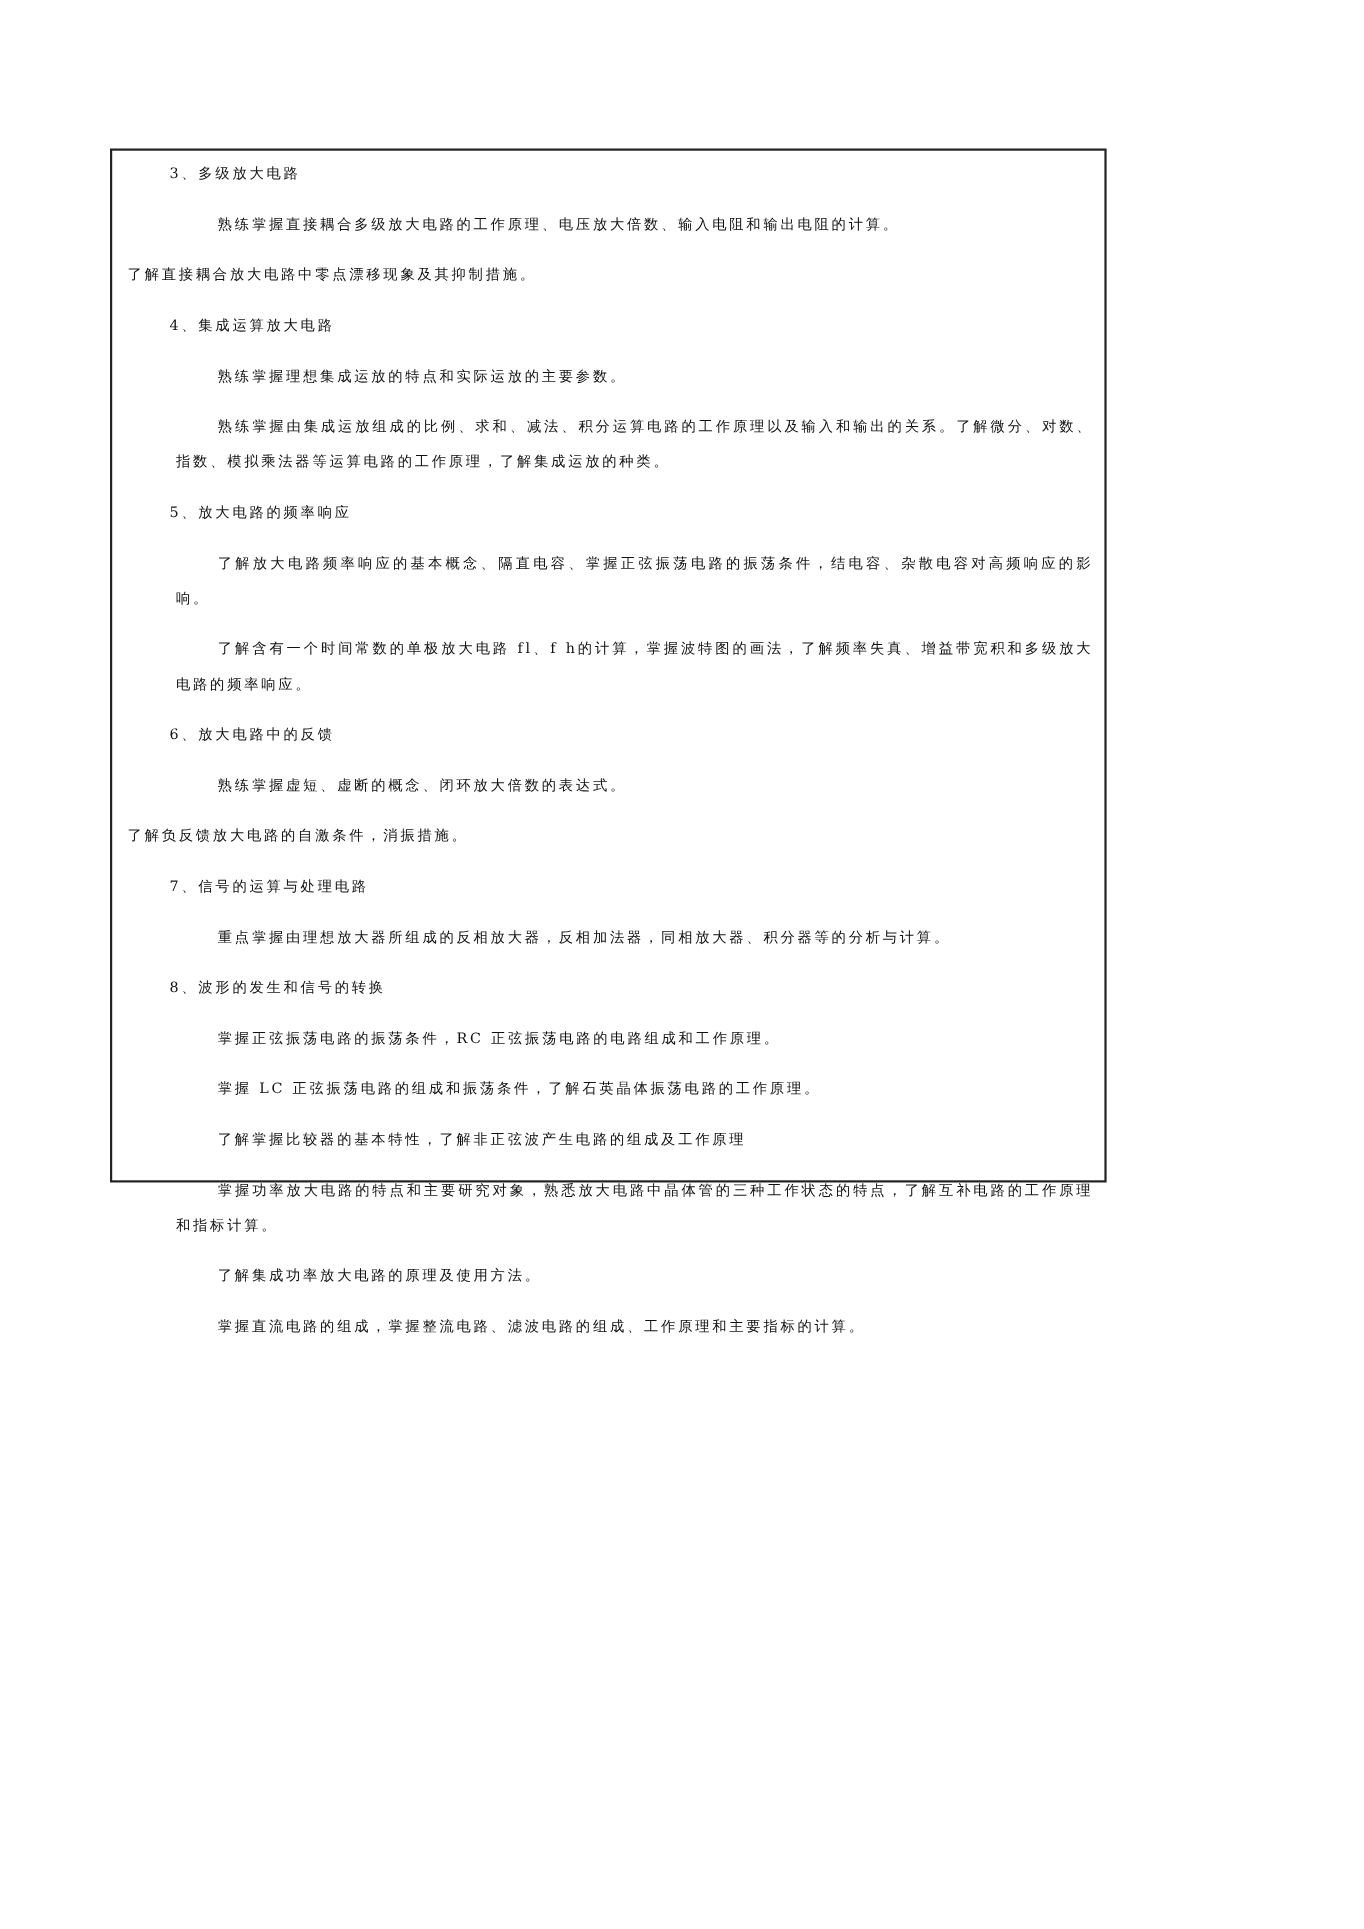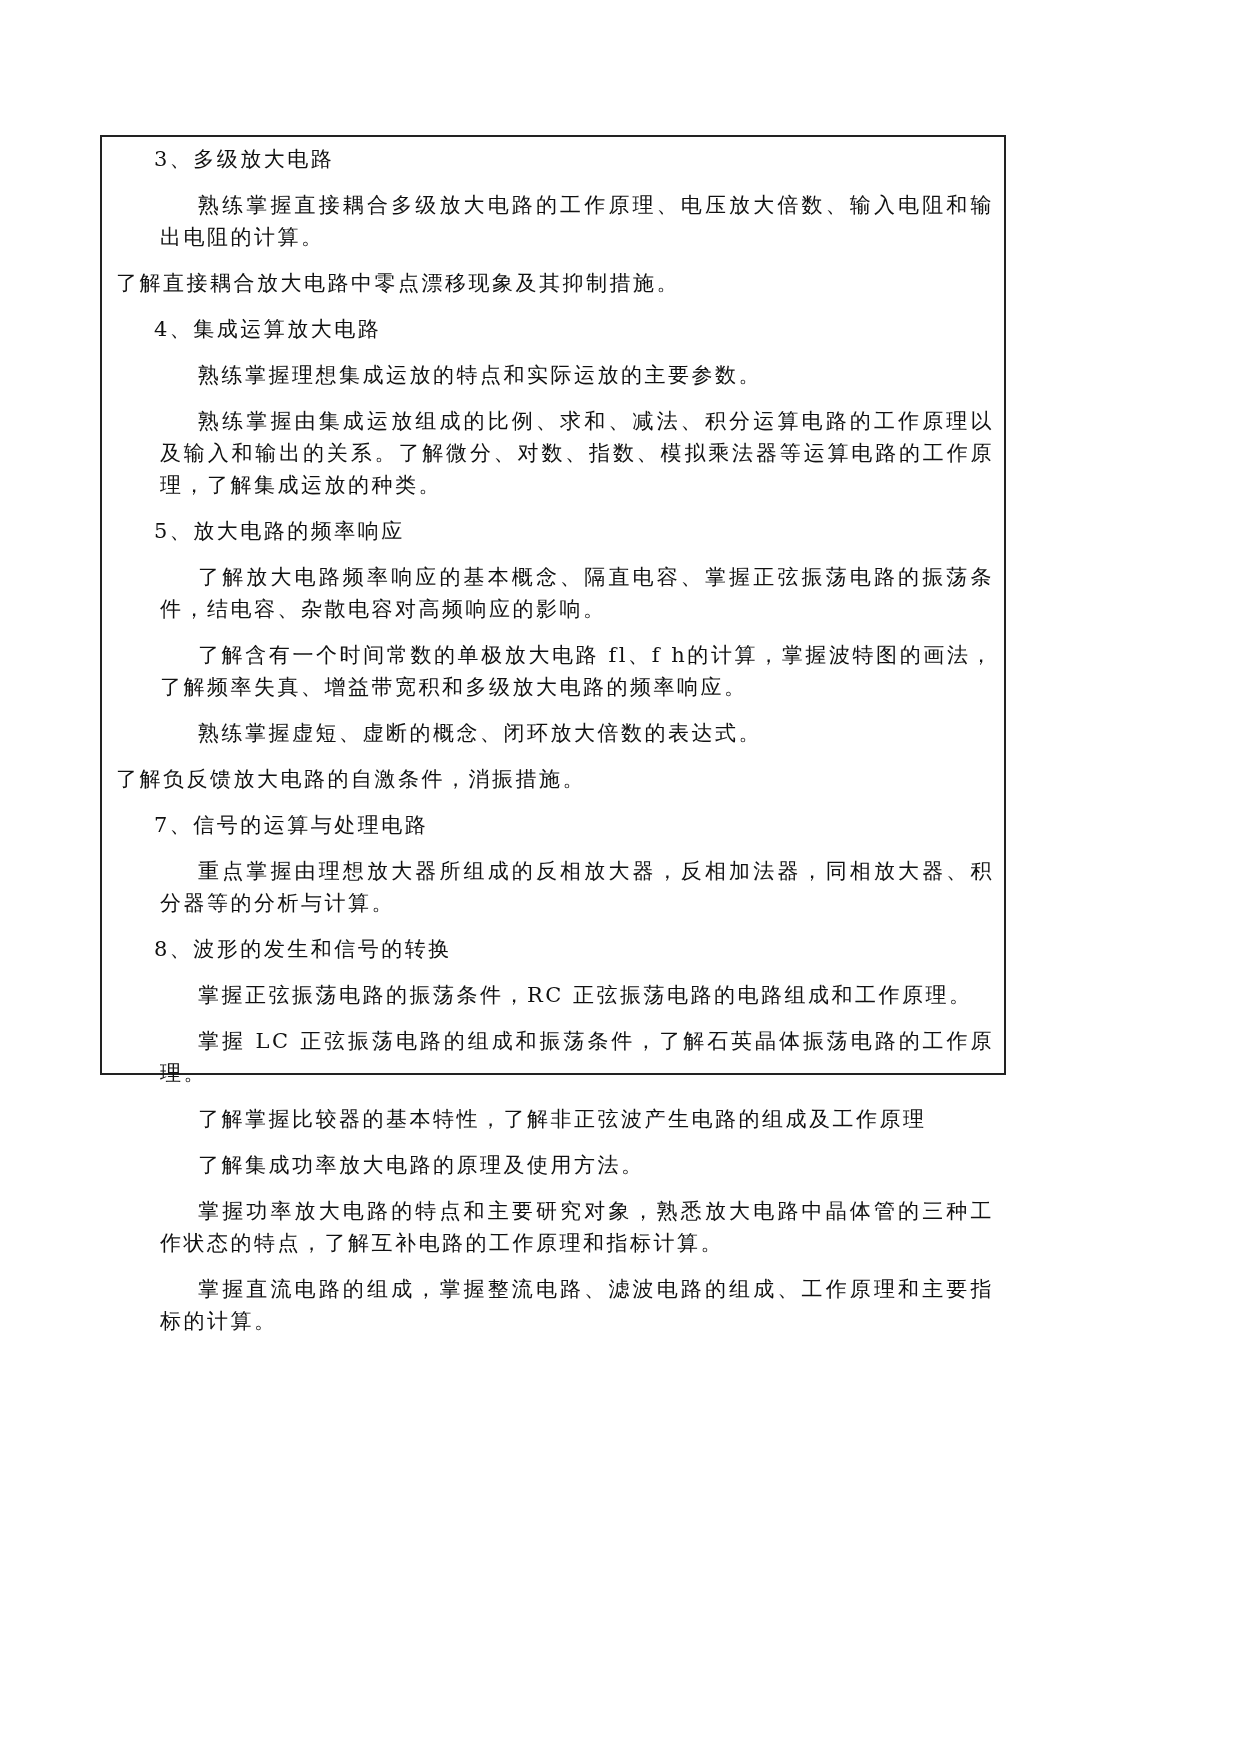--- a/index.html
+++ b/index.html
@@ -1,39 +1,40 @@
 <!DOCTYPE html>
 <html><head>
 <meta charset="utf-8">
 <style>
   html, body { margin:0; padding:0; background:#ffffff; }
   body { width:1240px; height:1754px; position:relative; font-family:"DejaVu Serif", "Liberation Serif", serif; color:#111; }
   .frame { position:absolute; left:100px; top:135px; width:906px; height:940px; border:2px solid #222; box-sizing:border-box; padding:6px 10px 0 14px; }
-  .p { font-size:21px; line-height:32px; margin:0 0 14px 0; letter-spacing:2.5px; text-align:justify; }
+  .p { font-size:13px; line-height:32px; margin:0 0 14px 0; letter-spacing:2.5px; text-align:justify; }
   .h { text-indent:38px; }
   .i { text-indent:38px;margin-left:44px; }
   .n { text-indent:0; }
 </style>
 </head>
 <body>
 
 <div class="frame">
   <p class="p h">3、多级放大电路</p>
   <p class="p i">熟练掌握直接耦合多级放大电路的工作原理、电压放大倍数、输入电阻和输出电阻的计算。</p>
   <p class="p n">了解直接耦合放大电路中零点漂移现象及其抑制措施。</p>
   <p class="p h">4、集成运算放大电路</p>
   <p class="p i">熟练掌握理想集成运放的特点和实际运放的主要参数。</p>
   <p class="p i">熟练掌握由集成运放组成的比例、求和、减法、积分运算电路的工作原理以及输入和输出的关系。了解微分、对数、指数、模拟乘法器等运算电路的工作原理，了解集成运放的种类。</p>
   <p class="p h">5、放大电路的频率响应</p>
   <p class="p i">了解放大电路频率响应的基本概念、隔直电容、掌握正弦振荡电路的振荡条件，结电容、杂散电容对高频响应的影响。</p>
   <p class="p i">了解含有一个时间常数的单极放大电路 fl、f h的计算，掌握波特图的画法，了解频率失真、增益带宽积和多级放大电路的频率响应。</p>
+  <p class="p h">6、放大电路中的反馈</p>
   <p class="p i">熟练掌握虚短、虚断的概念、闭环放大倍数的表达式。</p>
   <p class="p n">了解负反馈放大电路的自激条件，消振措施。</p>
   <p class="p h">7、信号的运算与处理电路</p>
   <p class="p i">重点掌握由理想放大器所组成的反相放大器，反相加法器，同相放大器、积分器等的分析与计算。</p>
   <p class="p h">8、波形的发生和信号的转换</p>
   <p class="p i">掌握正弦振荡电路的振荡条件，RC 正弦振荡电路的电路组成和工作原理。</p>
   <p class="p i">掌握 LC 正弦振荡电路的组成和振荡条件，了解石英晶体振荡电路的工作原理。</p>
   <p class="p i">了解掌握比较器的基本特性，了解非正弦波产生电路的组成及工作原理</p>
+  <p class="p i">掌握功率放大电路的特点和主要研究对象，熟悉放大电路中晶体管的三种工作状态的特点，了解互补电路的工作原理和指标计算。</p>
   <p class="p i">了解集成功率放大电路的原理及使用方法。</p>
-  <p class="p i">掌握功率放大电路的特点和主要研究对象，熟悉放大电路中晶体管的三种工作状态的特点，了解互补电路的工作原理和指标计算。</p>
   <p class="p i">掌握直流电路的组成，掌握整流电路、滤波电路的组成、工作原理和主要指标的计算。</p>
 </div>
 
 </body></html>

